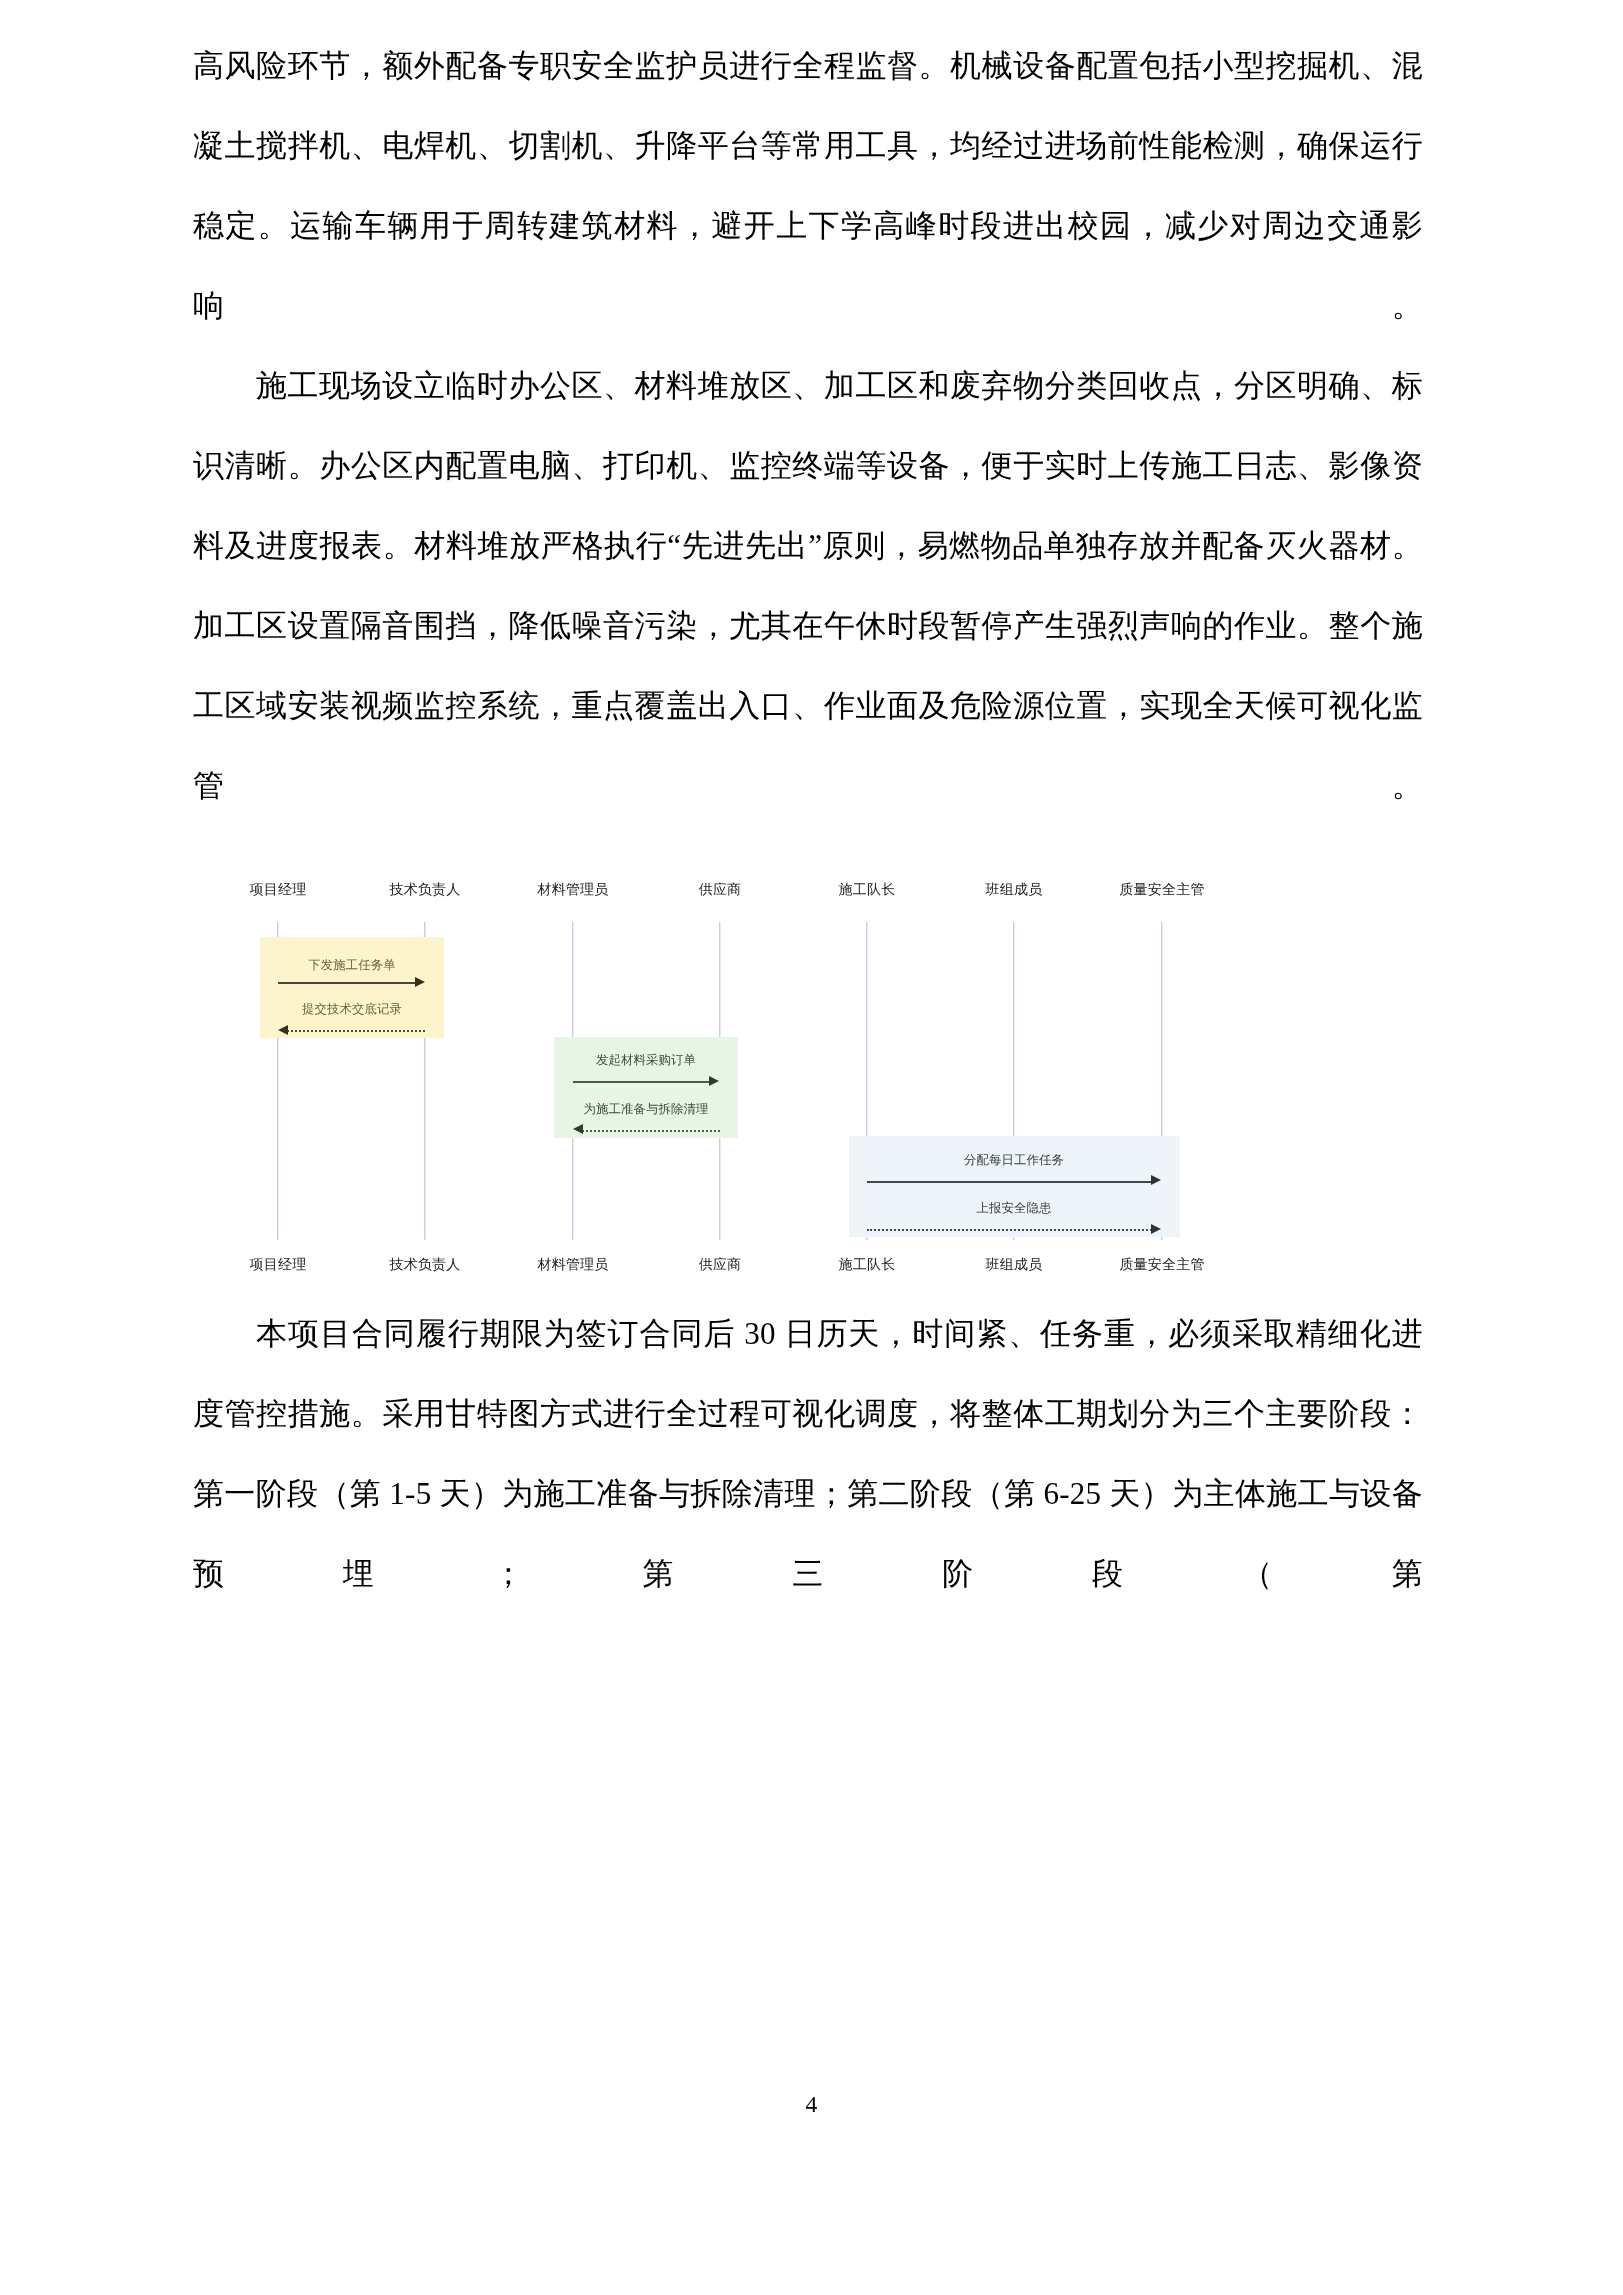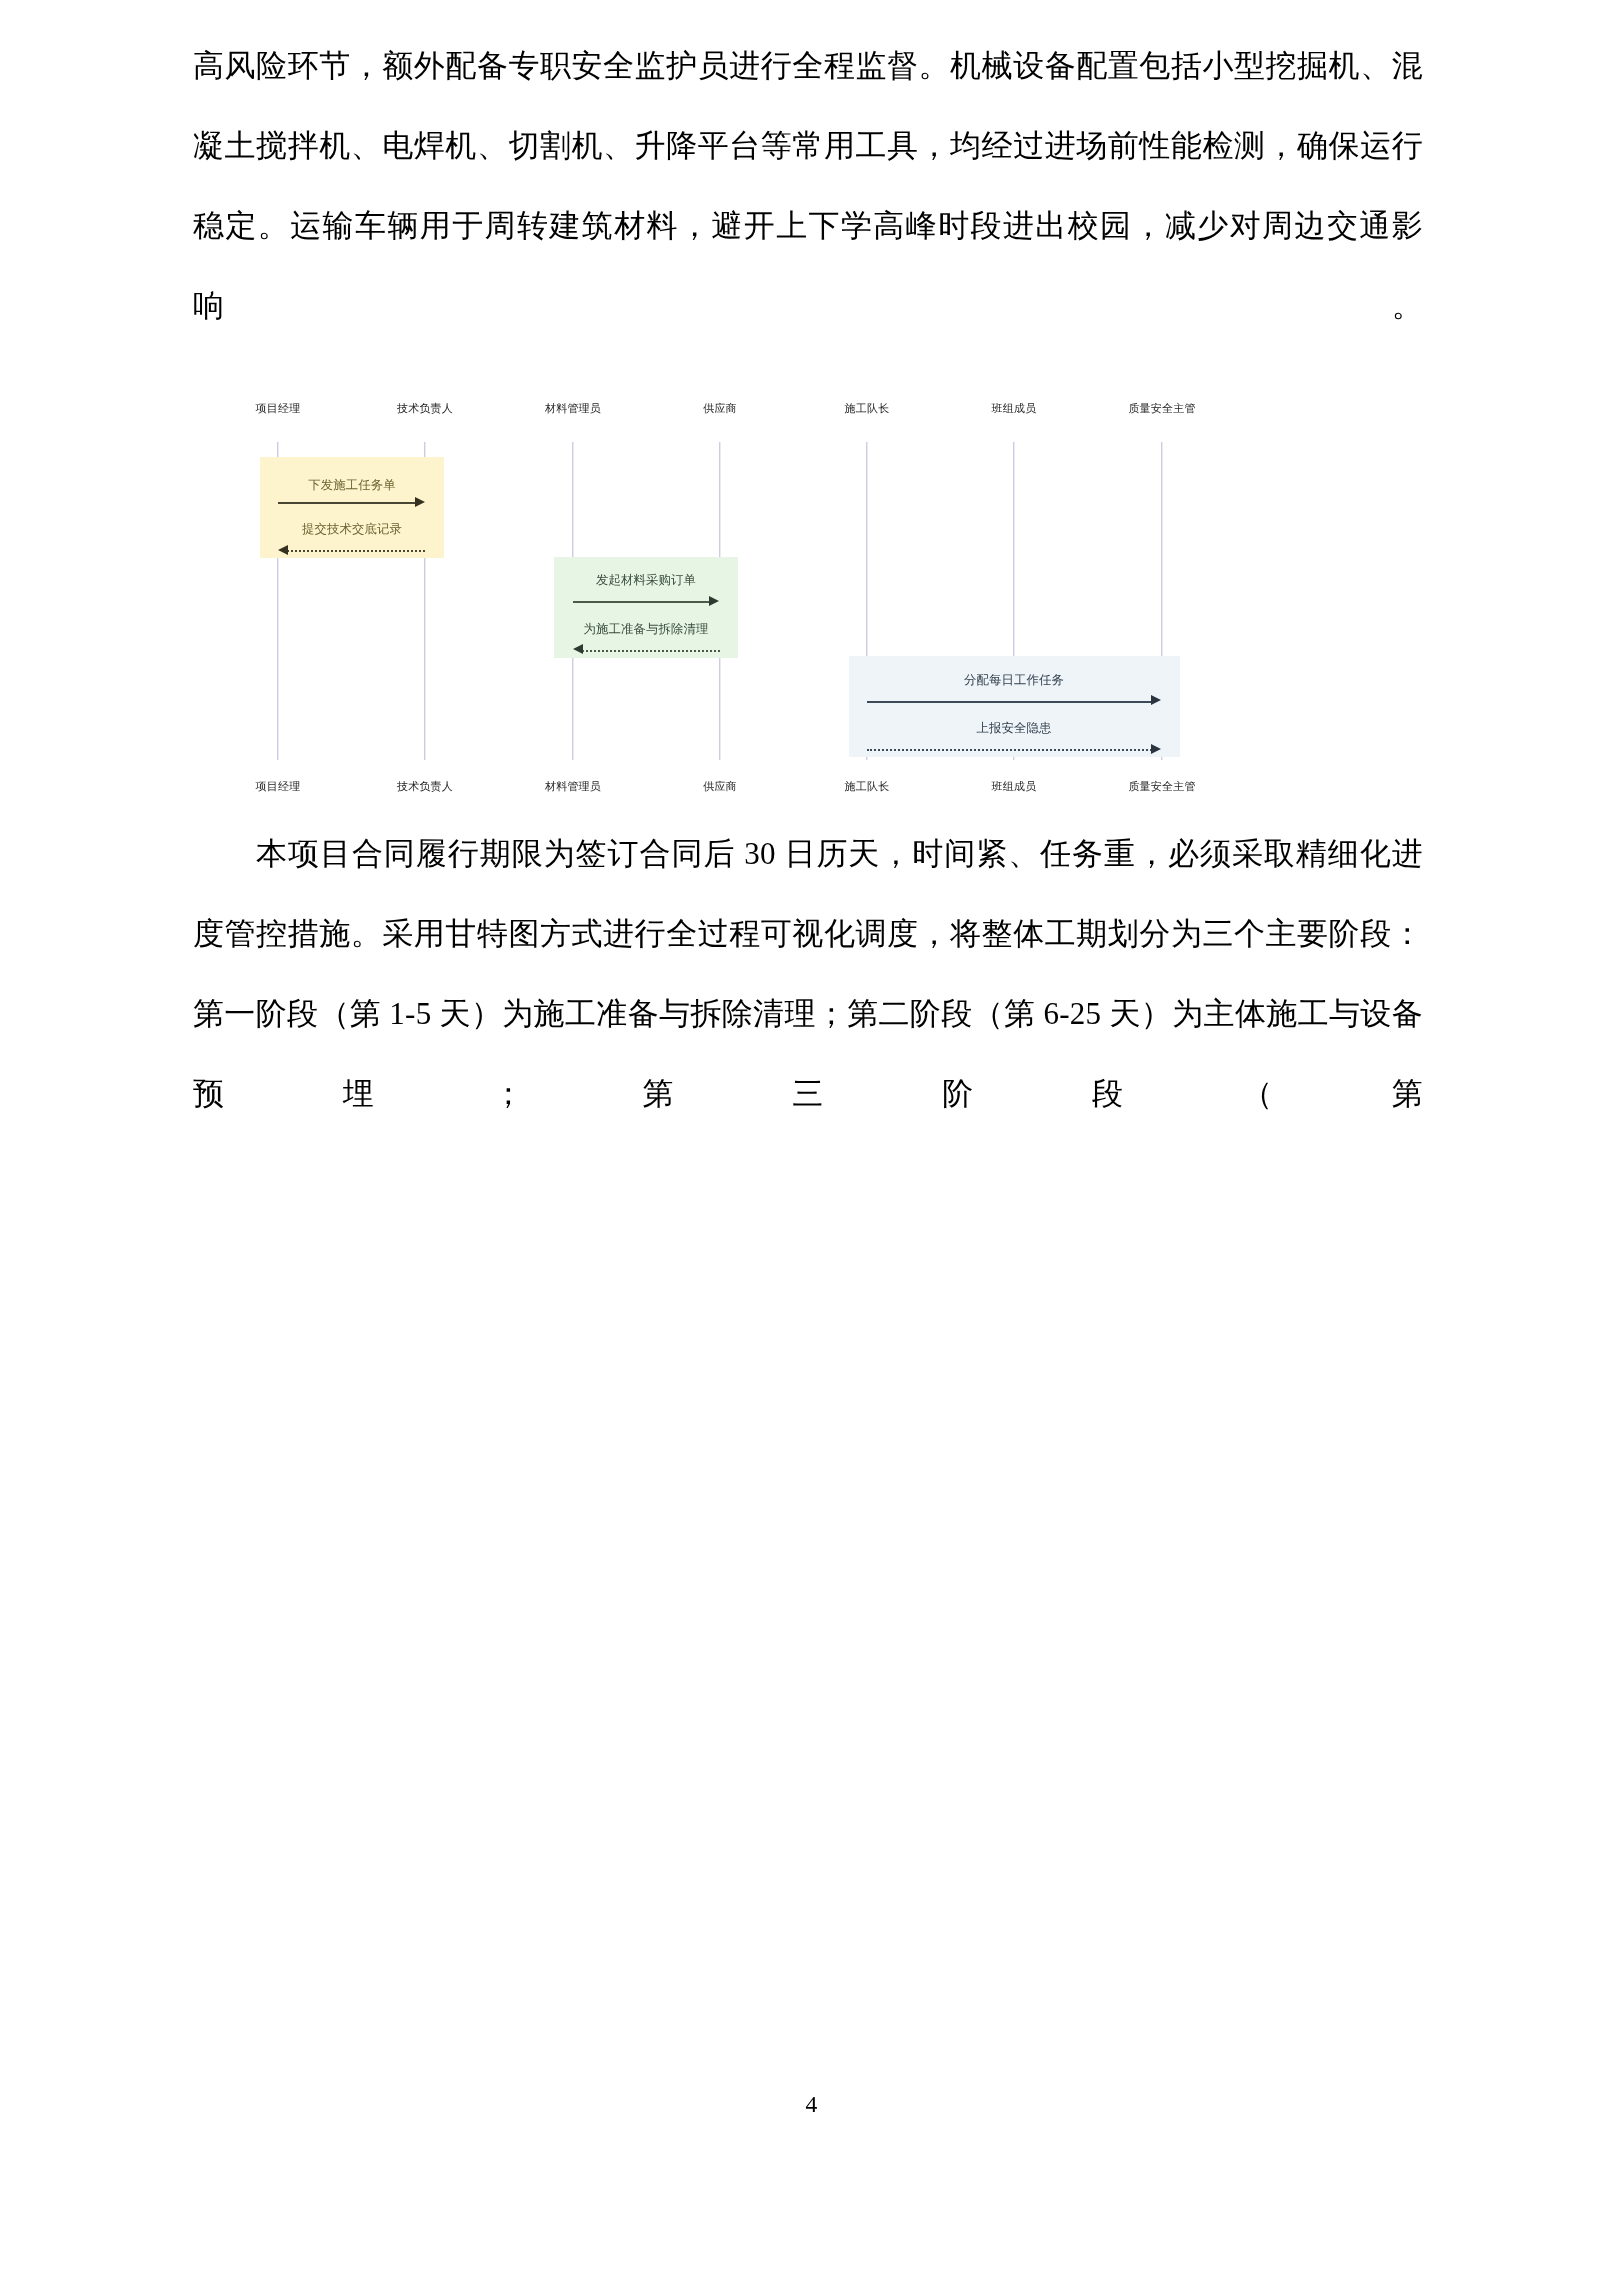--- a/index.html
+++ b/index.html
@@ -68,21 +68,21 @@
     position: absolute;
     left: 59px;
     top: 0;
     width: 1112px;
     height: 393px;
   }
 
   .actor-label {
     position: absolute;
     font-family: "Liberation Sans", "DejaVu Sans", sans-serif;
-    font-size: 11px;
+    font-size: 14px;
     color: #1d1d1d;
     white-space: nowrap;
     transform: translateX(-50%);
     font-weight: 400;
     letter-spacing: 0.2px;
   }
   .actor-label.top { top: 0px; }
   .actor-label.bottom { bottom: 0px; }
 
   .lifeline {
@@ -149,20 +149,21 @@
 </style>
 </head>
 <body>
 
 <div class="page">
 
   <div class="content">
 
     <p class="para justify-all">高风险环节，额外配备专职安全监护员进行全程监督。机械设备配置包括小型挖掘机、混凝土搅拌机、电焊机、切割机、升降平台等常用工具，均经过进场前性能检测，确保运行稳定。运输车辆用于周转建筑材料，避开上下学高峰时段进出校园，减少对周边交通影响。</p>
 
+    <p class="para indent justify-all">施工现场设立临时办公区、材料堆放区、加工区和废弃物分类回收点，分区明确、标识清晰。办公区内配置电脑、打印机、监控终端等设备，便于实时上传施工日志、影像资料及进度报表。材料堆放严格执行“先进先出”原则，易燃物品单独存放并配备灭火器材。加工区设置隔音围挡，降低噪音污染，尤其在午休时段暂停产生强烈声响的作业。整个施工区域安装视频监控系统，重点覆盖出入口、作业面及危险源位置，实现全天候可视化监管。</p>
 
     <div class="diagram-wrap">
       <div class="diagram" id="seq-diagram">
           <div class="actor-label top" style="left: 26px; top: 0px;">项目经理</div>
           <div class="actor-label bottom" style="left: 26px; bottom: 0px;">项目经理</div>
           <div class="lifeline" style="left: 26px; top: 41px; height: 318px;"></div>
           <div class="actor-label top" style="left: 173px; top: 0px;">技术负责人</div>
           <div class="actor-label bottom" style="left: 173px; bottom: 0px;">技术负责人</div>
           <div class="lifeline" style="left: 173px; top: 41px; height: 318px;"></div>
           <div class="actor-label top" style="left: 321px; top: 0px;">材料管理员</div>

